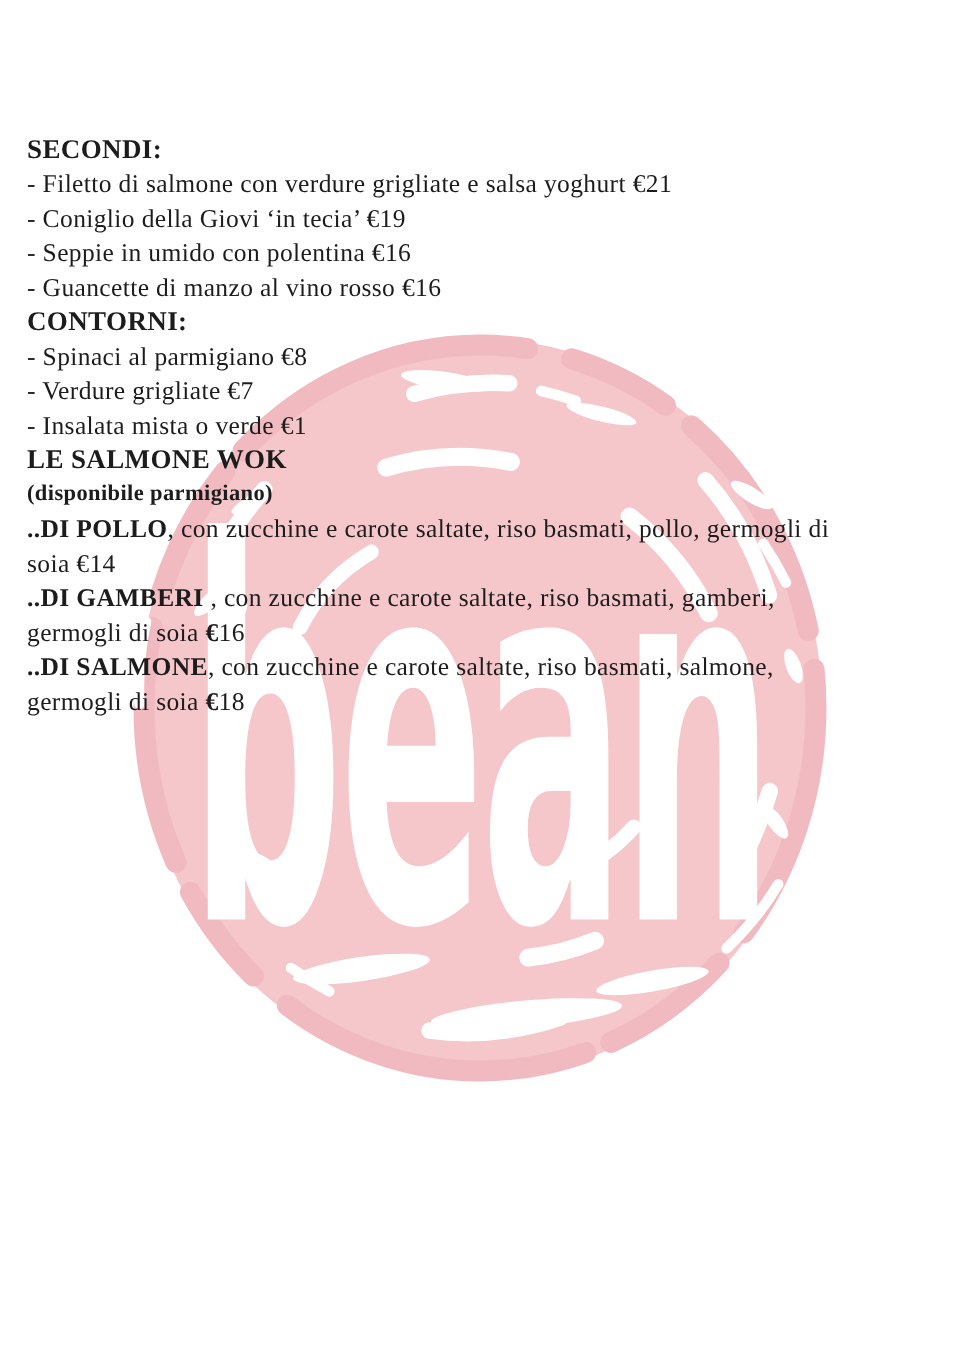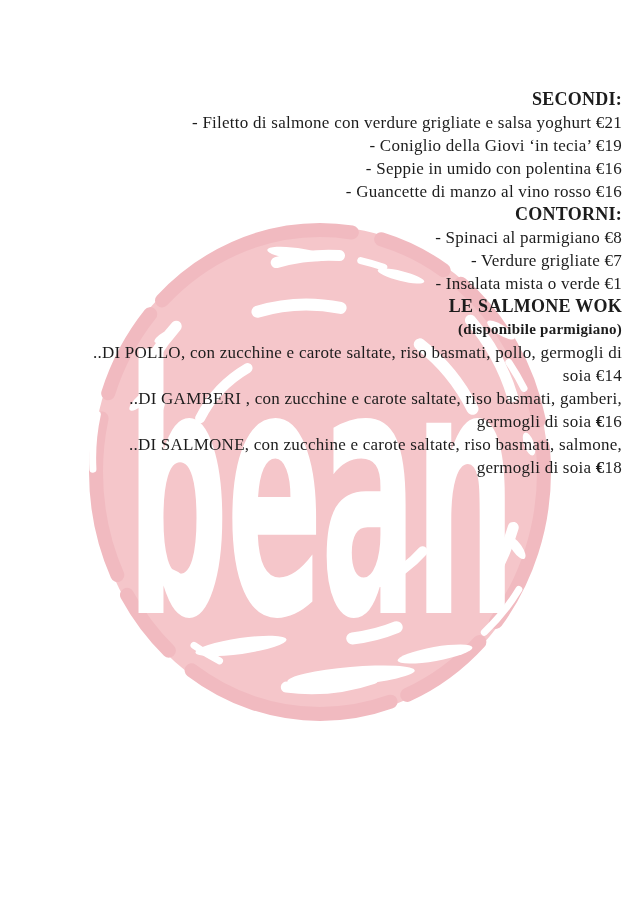--- a/index.html
+++ b/index.html
@@ -14,40 +14,40 @@
   .watermark{
     position:absolute;
     left:83px;top:218px;
     width:474px;height:512px;
     z-index:0;
     pointer-events:none;
   }
   .content{
     position:relative;
     z-index:1;
-    text-align:right;
+    text-align:left;
     padding:88px 18px 0 18px;
     font-size:17px;
     line-height:23px;
     letter-spacing:0.25px;
   }
   .content p{margin:0;white-space:pre-line;}
   .content h2{
     font-size:18px;
     line-height:23px;
     margin:0;
     font-weight:bold;
     white-space:pre-line;
   }
   .subheading{
     font-weight:bold;
     font-size:15px;
     line-height:23px;
   }
-  .lead{font-weight:normal;margin-top:24px;}
+  .lead{font-weight:bold;margin-top:24px;}
   .euro-bold{font-weight:bold;}
   .euro-regular{font-weight:normal;}
   
   .mt16{margin-top:16px}.mt15{margin-top:15px}.mt13{margin-top:13px}
   .mt12{margin-top:12px}.mt11{margin-top:11px}.mt10{margin-top:10px}
   .mt9{margin-top:9px}.mt49{margin-top:49px}.mt39{margin-top:39px}
 </style>
 </head>
 <body>
 

